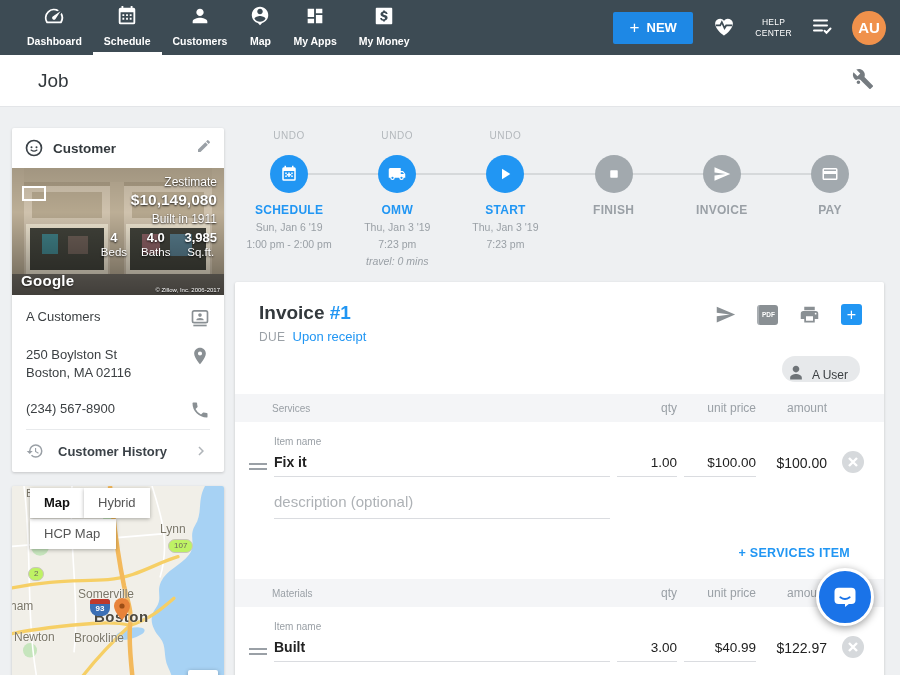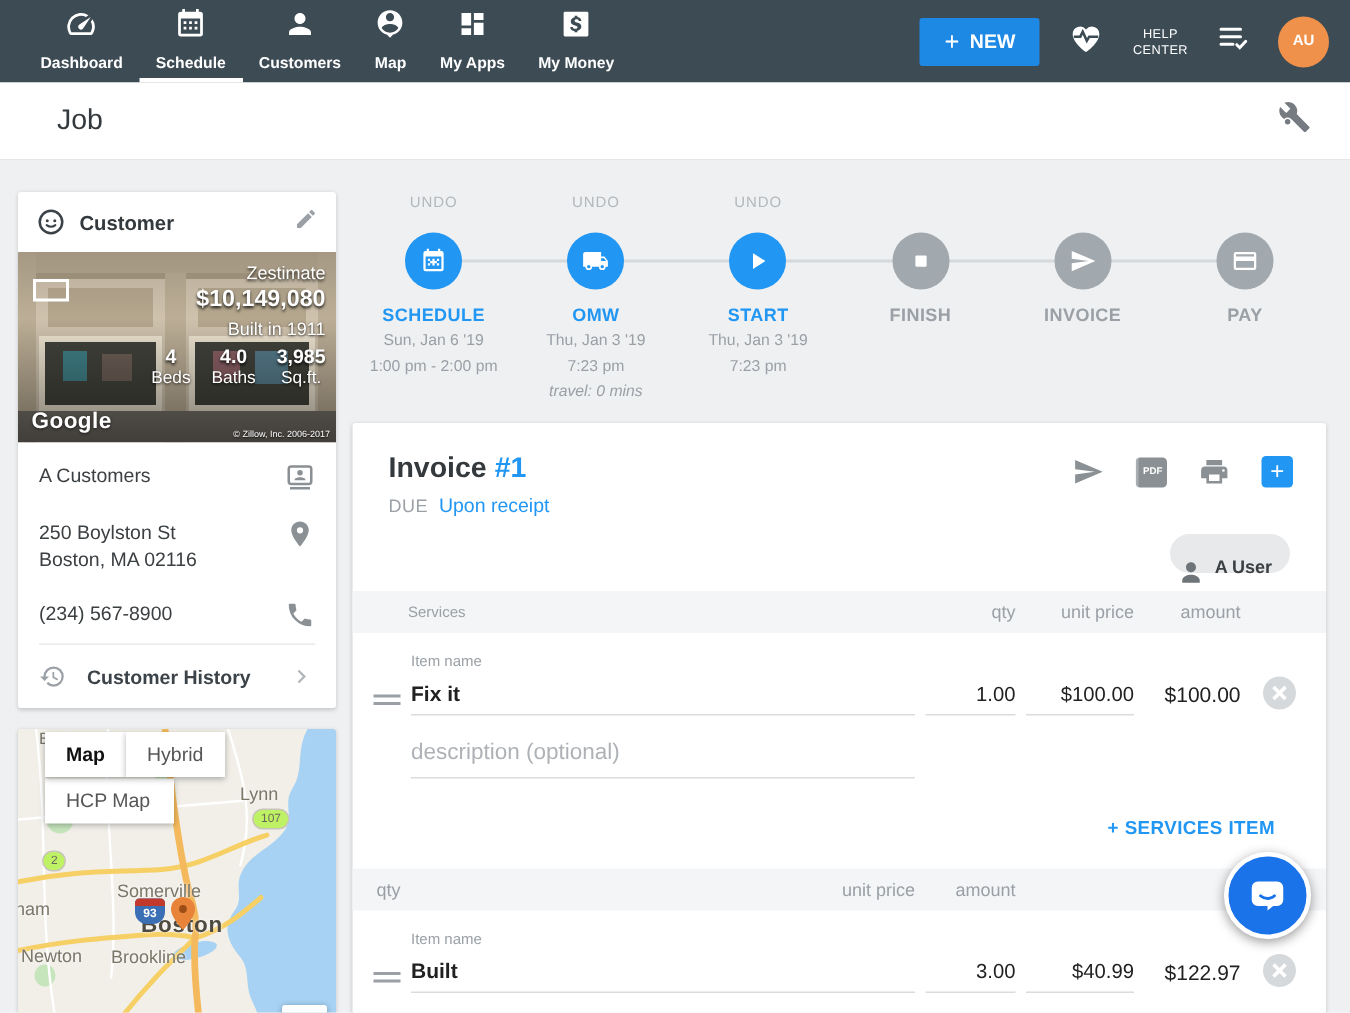--- a/index.html
+++ b/index.html
@@ -13,21 +13,21 @@
   .nav-item.active { border-bottom-color:#fff; }
   .nav-item svg { width:22px; height:22px; fill:#fff; }
   .nav-label { font-size:10.5px; font-weight:bold; color:#fff; white-space:nowrap; }
   .nav-right { margin-left:auto; display:flex; align-items:center; gap:18px; padding-right:14px; }
   .new-btn { background:#1e88e5; color:#fff; border:none; border-radius:2px; height:32px; width:80px;
     font-size:13px; font-weight:bold; display:flex; align-items:center; justify-content:center; gap:7px; cursor:pointer; }
   .new-plus { font-size:17px; font-weight:normal; line-height:1; }
   .heart-icon svg { width:26px; height:26px; }
   .help-center { color:#fff; font-size:8.5px; font-weight:normal; text-align:center; line-height:11px; letter-spacing:.3px; cursor:pointer; }
   .checklist-icon svg { width:24px; height:24px; }
-  .avatar { width:34px; height:34px; border-radius:50%; background:#f0914b; color:#fff; font-size:10px;
+  .avatar { width:34px; height:34px; border-radius:50%; background:#f0914b; color:#fff; font-size:15px;
     font-weight:bold; display:flex; align-items:center; justify-content:center; cursor:pointer; }
 
   
   .page-header { height:52px; background:#fff; border-bottom:1px solid #e3e5e8;
     display:flex; align-items:center; justify-content:space-between; padding:0 26px 0 38px; }
   .page-title { font-size:19px; color:#33393d; }
   .job-tools svg { width:22px; height:22px; fill:#757b80; cursor:pointer; }
 
   
   .content { display:flex; align-items:flex-start; padding:0 16px 0 12px; }
@@ -106,21 +106,21 @@
   .inv-due { margin-top:5px; font-size:12px; }
   .due-label { color:#9aa0a6; letter-spacing:.3px; }
   .due-value { color:#2196f3; font-size:13px; margin-left:4px; cursor:pointer; }
   .inv-actions { position:absolute; top:22px; right:22px; display:flex; align-items:center; gap:21px; }
   .inv-actions svg { width:21px; height:21px; fill:#8a9094; cursor:pointer; }
   .pdf-chip { width:21px; height:20px; background:#8a9094; border-radius:3px; color:#fff; font-size:6.5px;
     font-weight:bold; display:flex; align-items:center; justify-content:center; cursor:pointer; border-left:2px solid #a9aeb2; }
   .plus-btn { width:21px; height:21px; background:#2196f3; border-radius:3px; color:#fff; font-size:16px;
     display:flex; align-items:center; justify-content:center; cursor:pointer; }
   .user-chip-row { display:flex; justify-content:flex-end; padding:12px 24px 12px; }
-  .user-chip { height:26px; background:#e7e9eb; border-radius:13px; display:flex; align-items:flex-start; padding:15px 12px 0 4px; cursor:pointer;font-weight:bold; }
+  .user-chip { height:26px; background:#e7e9eb; border-radius:13px; display:flex; align-items:flex-end; padding:15px 12px 0 4px; cursor:pointer; }
   .user-chip svg { width:20px; height:20px; fill:#6f7478; }
   .user-chip span { font-size:12px; color:#3c4043; margin-left:6px; }
 
   .line-grid { display:grid; grid-template-columns:18px 1fr 60px 72px 64px 38px; column-gap:7px;
     padding:0 12px 0 14px; align-items:center; }
   .sec-head { background:#f4f5f7; height:28px; }
   .sec-label { grid-column:1/3; font-size:10px; color:#9aa0a6; padding-left:23px; }
   .col-h { font-size:12px; color:#9aa0a6; text-align:right; }
 
   .item { padding-top:14px; padding-bottom:2px; grid-auto-rows:min-content; }
@@ -489,20 +489,21 @@
               <path d="M1 1l8 8M9 1l-8 8"></path>
             </svg>
           </span>
         <span class="desc">description (optional)</span>
       </div>
       <div class="add-row">
         <span class="add-link">+ SERVICES ITEM</span>
       </div>
 
       <div class="line-grid sec-head">
+        <span class="sec-label">Materials</span>
         <span class="col-h">qty</span>
         <span class="col-h">unit price</span>
         <span class="col-h">amount</span>
         <span></span>
       </div>
       <div class="line-grid item">
         <span class="drag">
             <i></i>
             <i></i>
           </span>

